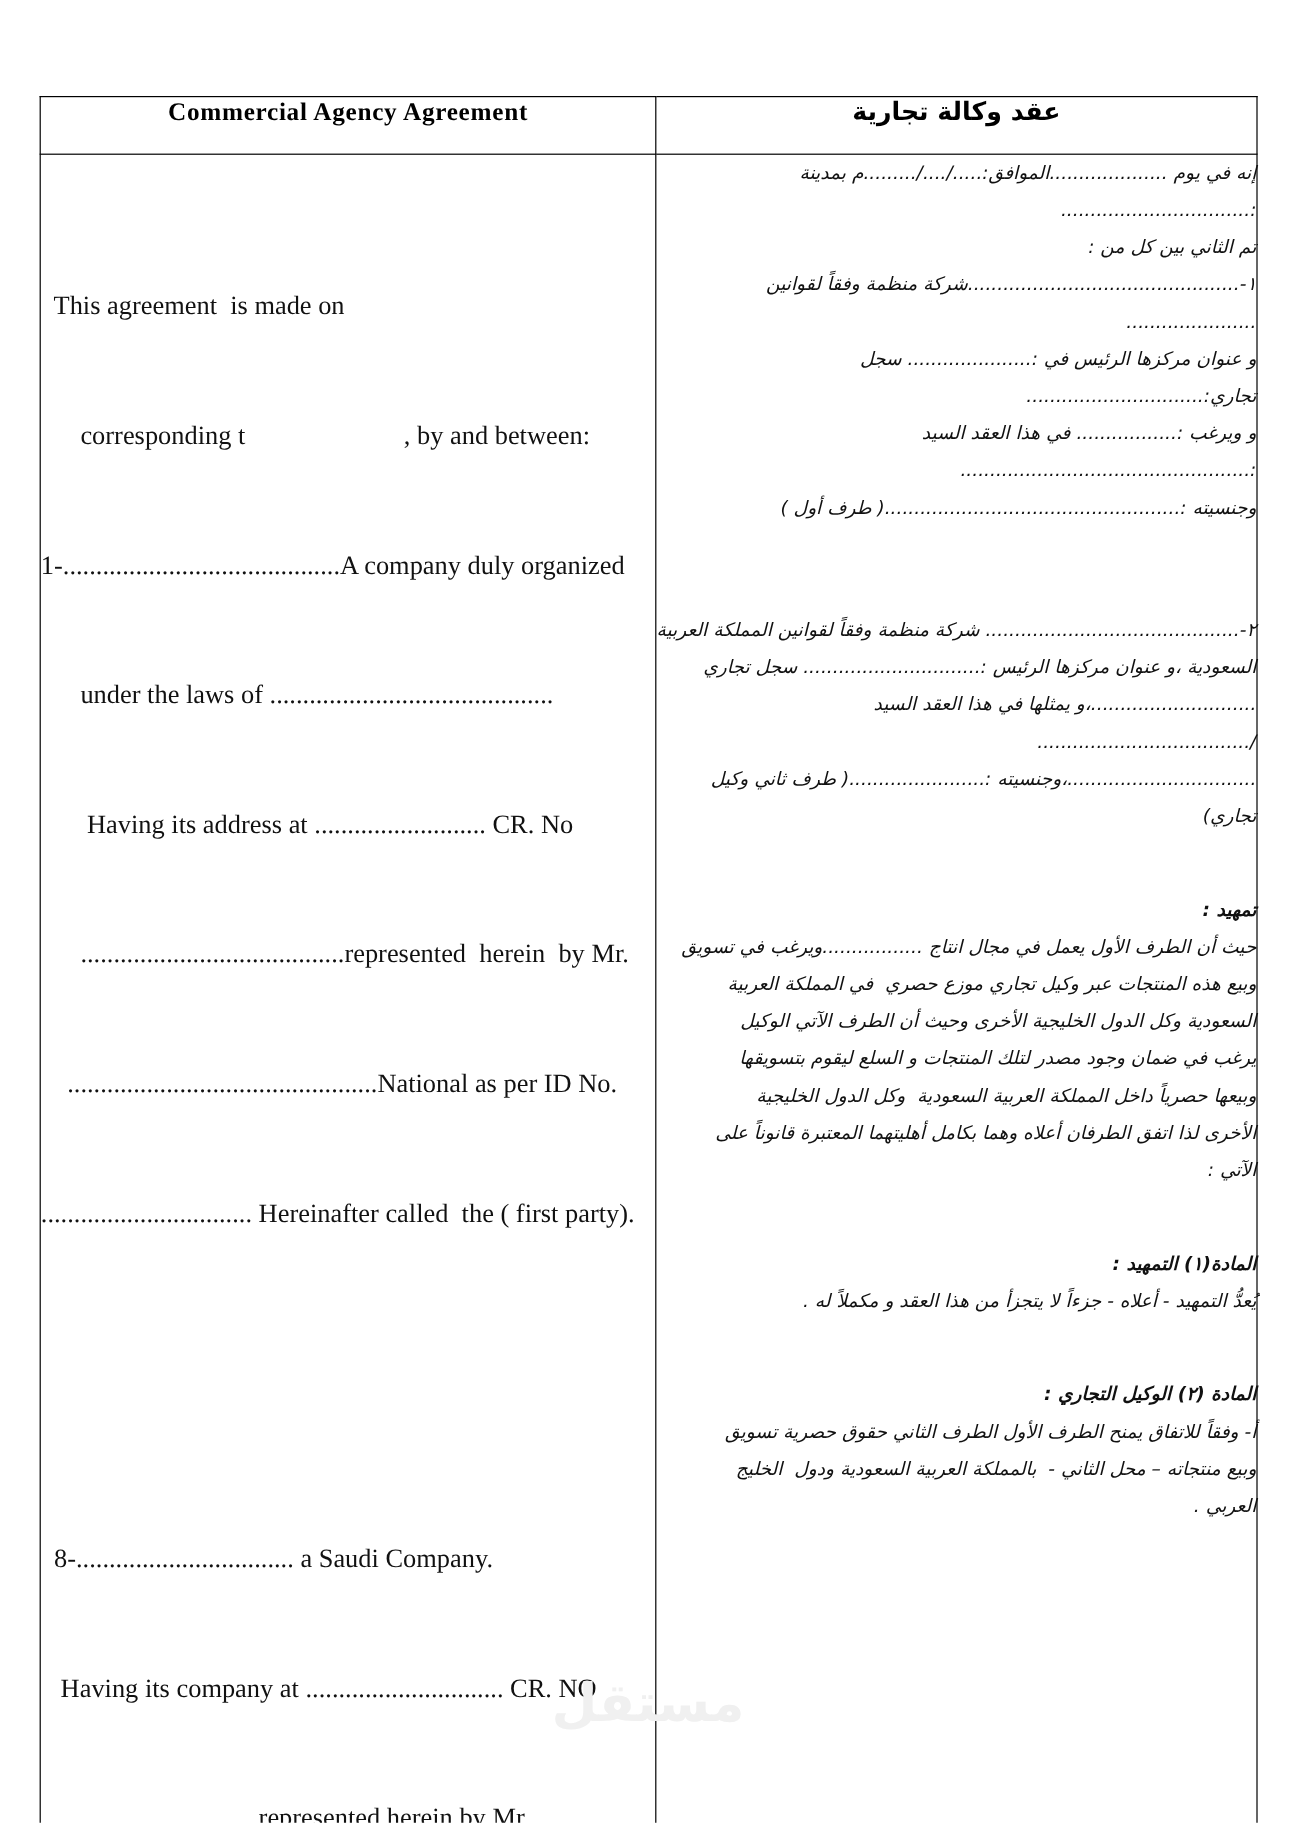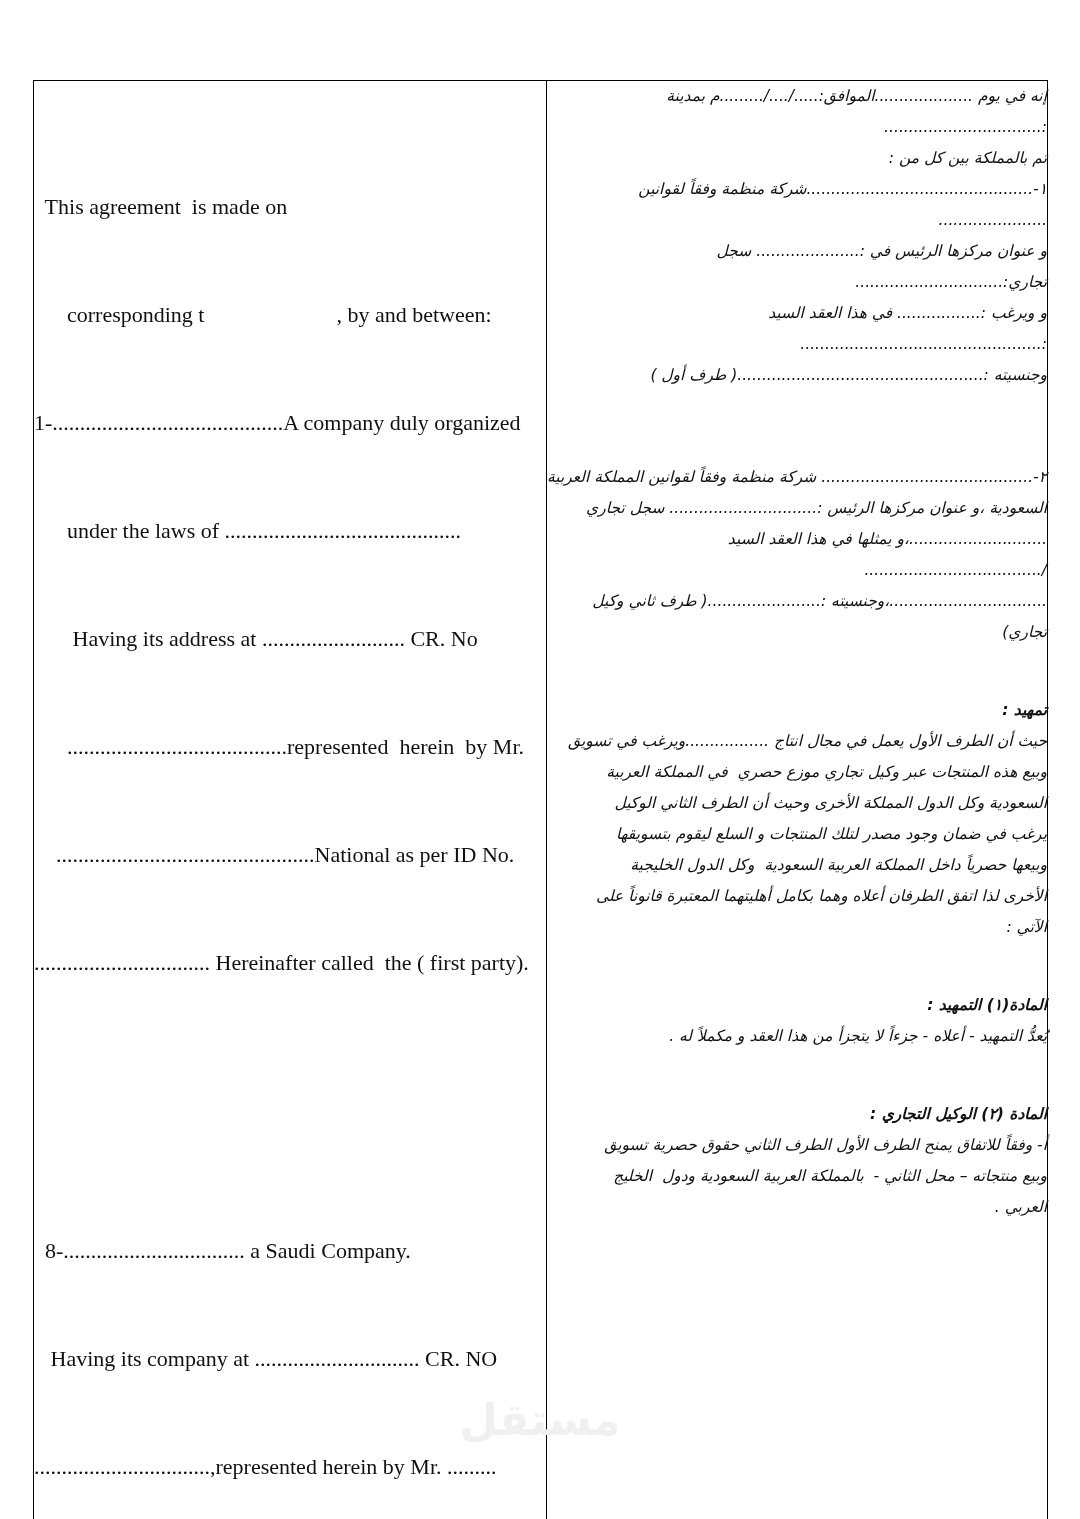--- a/index.html
+++ b/index.html
@@ -146,20 +146,28 @@
 <body>
 
 <div class="page">
 
   <table class="contract-table">
     <colgroup>
       <col class="col-en">
       <col class="col-ar">
     </colgroup>
     <tbody>
+      <tr>
+        <td class="hdr-cell">
+          <span class="hdr-en">Commercial  Agency  Agreement</span>
+        </td>
+        <td class="hdr-cell">
+          <span class="hdr-ar">عقد  وكالة تجارية</span>
+        </td>
+      </tr>
 
       <tr>
 
         <td class="body-cell-en">
           <div class="en-block">
 
             <span class="en-line">  This agreement  is made on</span>
             <span class="en-line">      corresponding t                        , by and between:</span>
             <span class="en-line">1-..........................................A company duly organized</span>
             <span class="en-line">      under the laws of ...........................................</span>
@@ -201,41 +209,41 @@
             
             
 
           </div>
         </td>
 
         <td class="body-cell-ar">
           <div class="ar-block">
 
             <span class="ar-line">إنه في يوم ....................الموافق:...../..../.........م بمدينة :................................</span>
-            <span class="ar-line">تم بالمملكة بين كل من :</span>
+            <span class="ar-line">تم الثاني بين كل من :</span>
             <span class="ar-line">١-..............................................شركة منظمة وفقاً لقوانين ......................</span>
             <span class="ar-line">و عنوان مركزها الرئيس في :..................... سجل تجاري:..............................</span>
             <span class="ar-line">و ويرغب :................. في هذا العقد السيد :.................................................</span>
             <span class="ar-line">وجنسيته :..................................................( طرف أول )</span>
 
             <span class="ar-gap big"></span>
             <span class="ar-gap tiny"></span>
 
             <span class="ar-line">٢-........................................... شركة منظمة وفقاً لقوانين المملكة العربية</span>
             <span class="ar-line">السعودية ،و عنوان مركزها الرئيس :.............................. سجل تجاري</span>
             <span class="ar-line">............................،و يمثلها في هذا العقد السيد /....................................</span>
             <span class="ar-line">................................،وجنسيته :.......................( طرف ثاني وكيل تجاري)</span>
 
             <span class="ar-gap"></span>
             <span class="ar-gap small"></span>
 
             <span class="ar-line bold">تمهيد :</span>
             <span class="ar-line">حيث أن الطرف الأول يعمل في مجال انتاج .................ويرغب في تسويق</span>
             <span class="ar-line">وبيع هذه المنتجات عبر وكيل تجاري موزع حصري  في المملكة العربية</span>
-            <span class="ar-line">السعودية وكل الدول المملكة الأخرى وحيث أن الطرف الثاني الوكيل</span>
+            <span class="ar-line">السعودية وكل الدول الخليجية الأخرى وحيث أن الطرف الآتي الوكيل</span>
             <span class="ar-line">يرغب في ضمان وجود مصدر لتلك المنتجات و السلع ليقوم بتسويقها</span>
             <span class="ar-line">وبيعها حصرياً داخل المملكة العربية السعودية  وكل الدول الخليجية</span>
             <span class="ar-line">الأخرى لذا اتفق الطرفان أعلاه وهما بكامل أهليتهما المعتبرة قانوناً على</span>
             <span class="ar-line">الآتي :</span>
 
             <span class="ar-gap"></span>
             <span class="ar-gap small"></span>
 
             <span class="ar-line bold">المادة(١) التمهيد :</span>
             <span class="ar-line">يُعدُّ التمهيد - أعلاه - جزءاً لا يتجزأ من هذا العقد و مكملاً له .</span>

